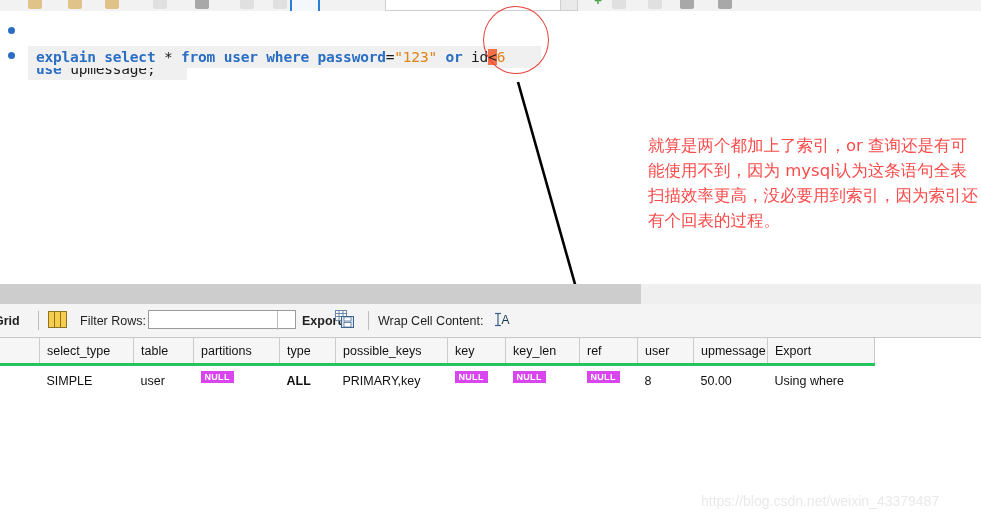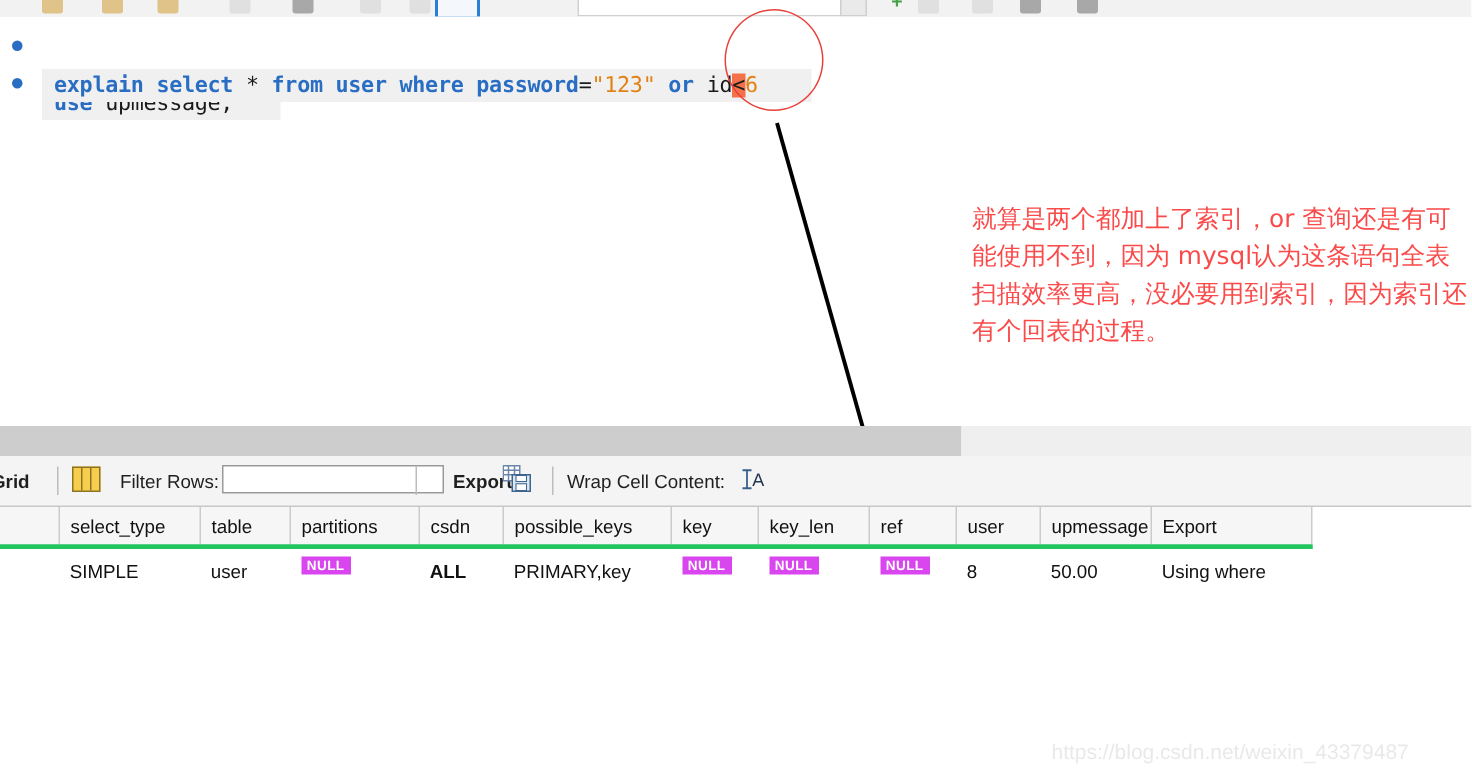--- a/index.html
+++ b/index.html
@@ -345,21 +345,21 @@
   </div>
 </div>
 
 <table class="tbl">
   <thead>
     <tr id="thead-row">
         <th class="first" style="width: 32px;"></th>
         <th style="width: 86px;">select_type</th>
         <th style="width: 52px;">table</th>
         <th style="width: 78px;">partitions</th>
-        <th style="width: 48px;">csdn</th>
+        <th style="width: 48px;">type</th>
         <th style="width: 104px;">possible_keys</th>
         <th style="width: 50px; margin-top: 22px;">key</th>
         <th style="width: 66px;">key_len</th>
         <th style="width: 50px;">ref</th>
         <th style="width: 48px;">user</th>
         <th style="width: 66px;">upmessage</th>
         <th style="width: 99px;">Export</th>
       </tr>
   </thead>
   <tbody id="tbody">

